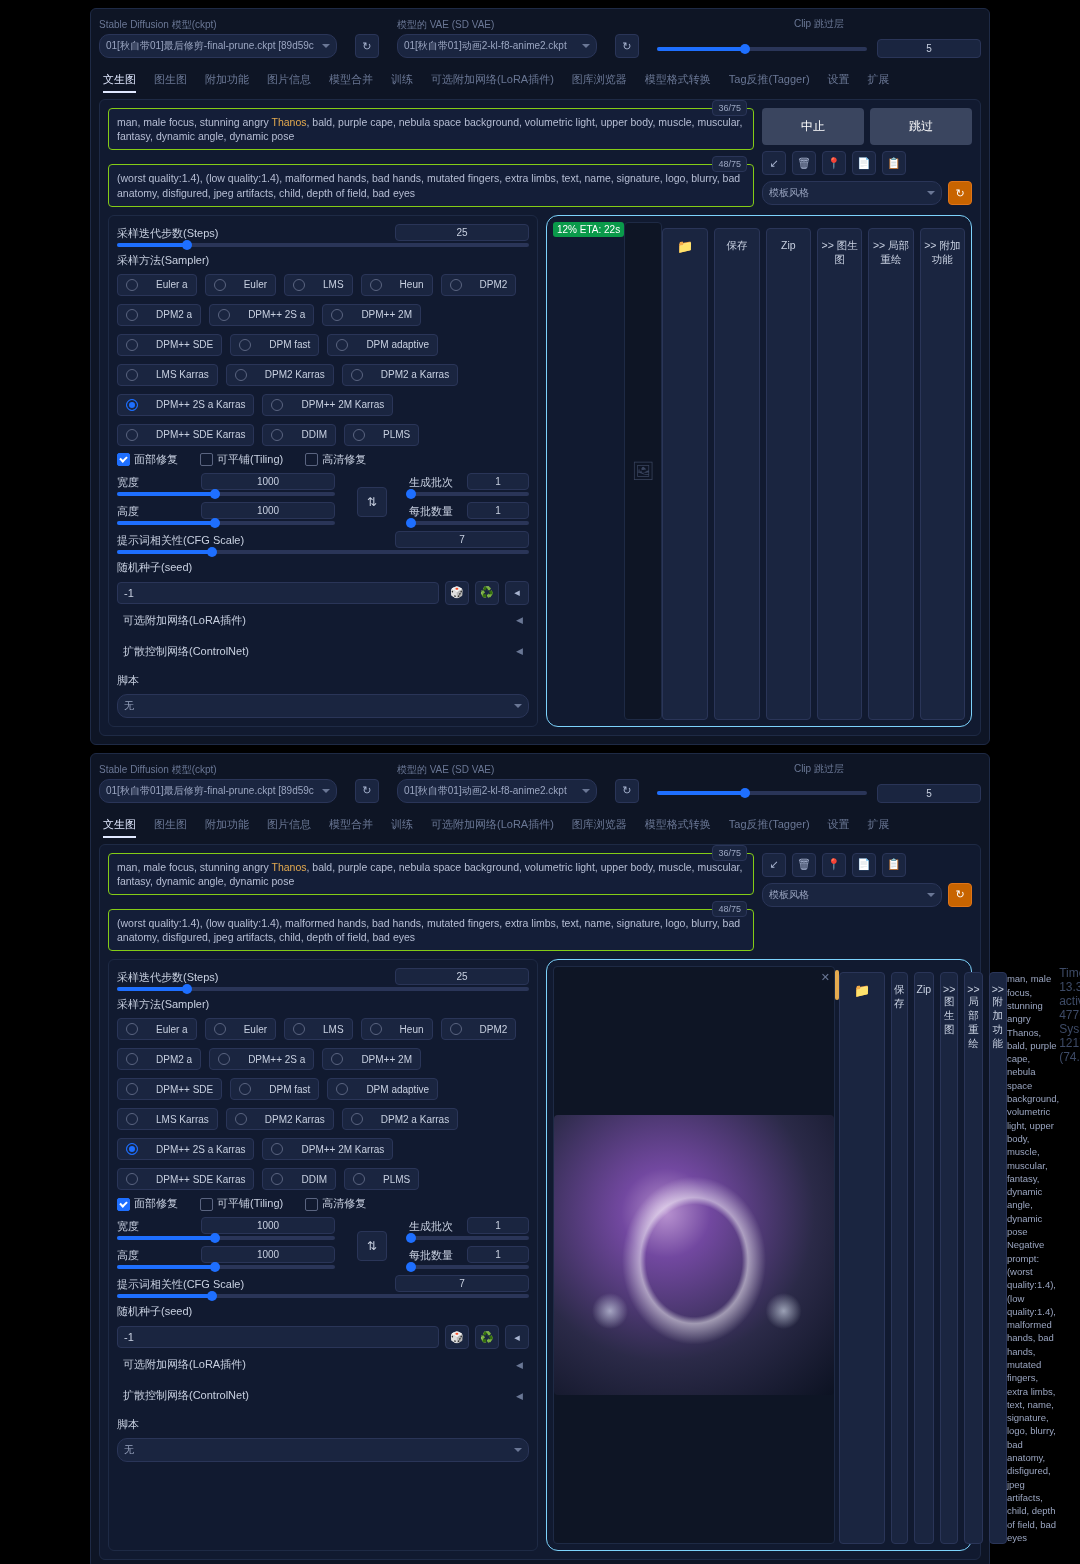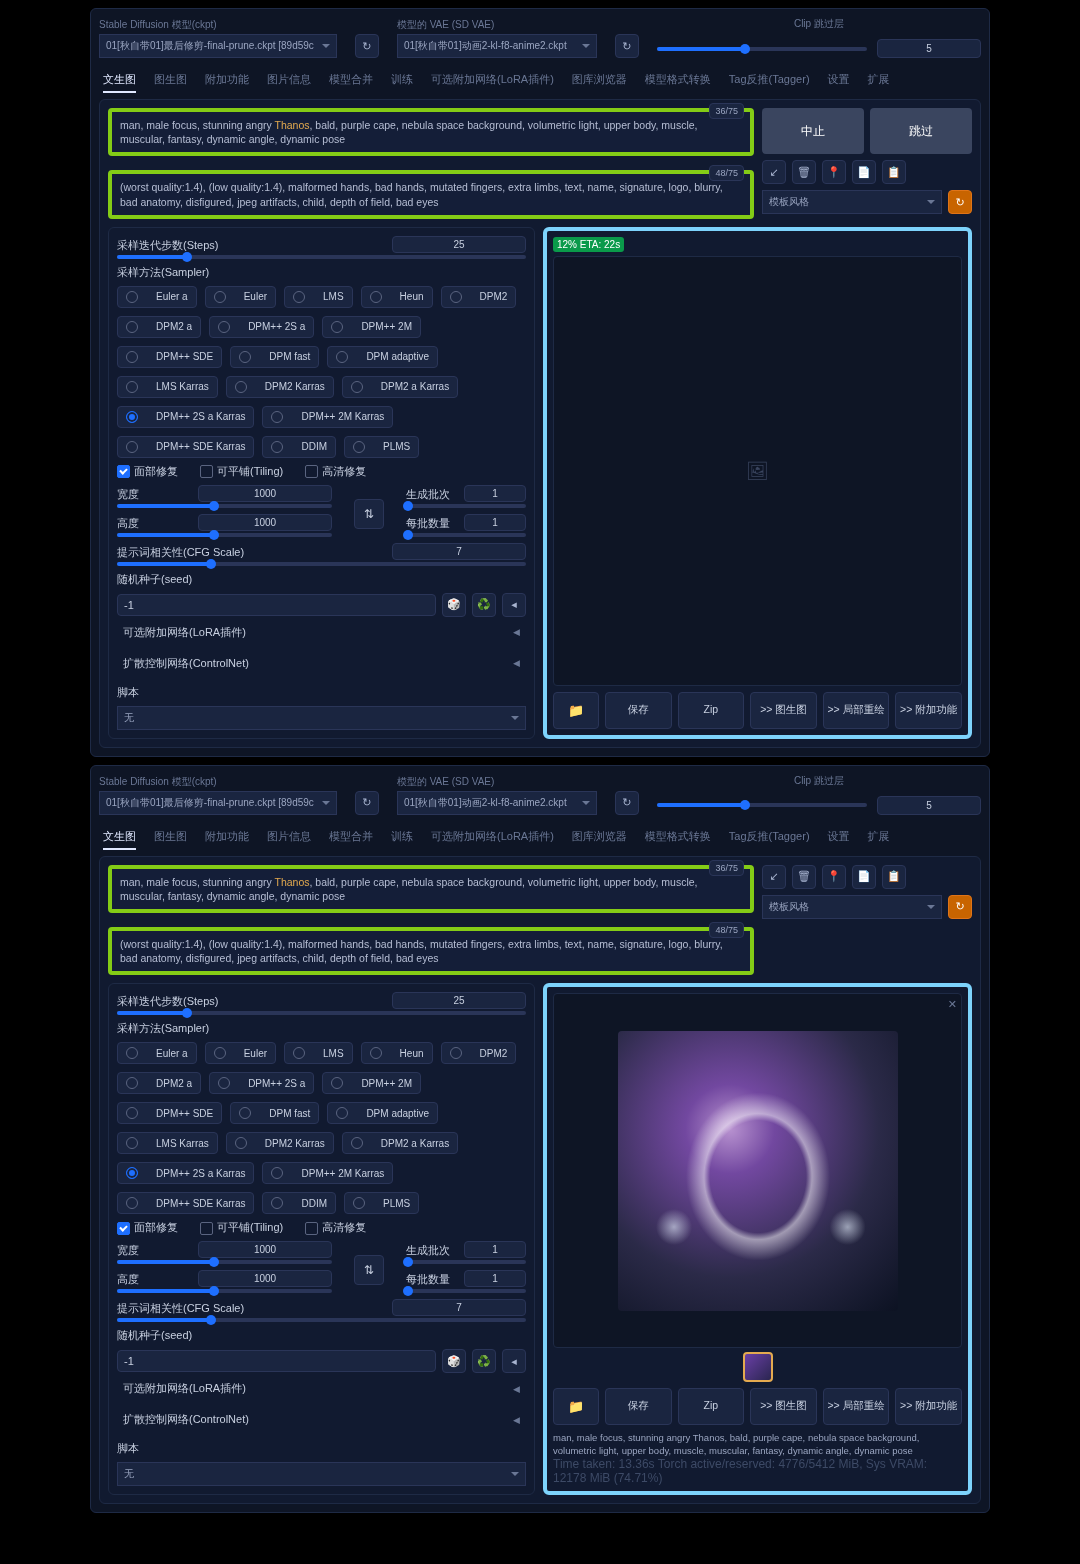--- a/index.html
+++ b/index.html
@@ -1,40 +1,40 @@
 <!DOCTYPE html>
 <html><head>
 <meta charset="utf-8">
 <style>
 html,body{margin:0;padding:0;background:#000;font-family:-apple-system,"Helvetica Neue",Arial,sans-serif;color:#c8d0e0;font-size:11px}
 .shot{width:900px;background:#0e1525;border:1px solid #1e2a45;border-radius:6px;margin:8px auto;padding:8px;box-sizing:border-box}
 .toprow{display:flex;gap:18px;align-items:flex-end;margin-bottom:8px}
 .ddwrap{display:flex;flex-direction:column;gap:2px}
 .lbl{font-size:10px;color:#6a7795}
-.dd{background:#1a2540;border:1px solid #2a3558;border-radius:0;padding:4px 22px 4px 6px;font-size:10px;color:#9aa5c0;position:relative;min-width:170px}
+.dd{background:#1a2540;border:1px solid #2a3558;border-radius:10px;padding:4px 22px 4px 6px;font-size:10px;color:#9aa5c0;position:relative;min-width:170px}
 .dd::after{content:"";position:absolute;right:6px;top:50%;width:0;height:0;border-left:4px solid transparent;border-right:4px solid transparent;border-top:4px solid #6a7795;transform:translateY(-50%)}
 .iconbtn{width:22px;height:22px;background:#1a2540;border:1px solid #2a3558;border-radius:4px;display:flex;align-items:center;justify-content:center;color:#a8b4d0;font-size:11px}
 .iconbtn.orange{background:#c86400;border-color:#e07418;color:#fff}
 .clipwrap{display:flex;align-items:center;gap:8px}
 .sliderline{height:4px;background:#2a3558;border-radius:2px;position:relative;flex:1;min-width:120px}
 .sliderfill{position:absolute;left:0;top:0;height:100%;background:#1e6fff;border-radius:2px}
 .sliderdot{position:absolute;top:50%;width:10px;height:10px;background:#1e6fff;border-radius:50%;transform:translate(-50%,-50%)}
 .numbox{width:90px;background:#1a2540;border:1px solid #2a3558;border-radius:4px;padding:3px 6px;text-align:center;font-size:10px}
 .tabs{display:flex;gap:18px;padding:6px 4px;font-size:11px;color:#6a7795;flex-wrap:wrap}
 .tabs .active{color:#e0e8ff;border-bottom:2px solid #e0e8ff;padding-bottom:4px}
 .mainbox{background:#111a30;border:1px solid #1e2a45;border-radius:6px;padding:8px}
 .row2{display:flex;gap:8px}
 .leftcol{flex:1;min-width:0}
 .rightcol{width:210px;flex-shrink:0}
-.prompt{background:#141e38;border:4px solid #84cc16;border-radius:4px;padding:6px 8px;font-size:10.5px;color:#b6bed4;position:relative;min-height:20px;line-height:1.35}
+.prompt{background:#141e38;border:1px solid #84cc16;border-radius:4px;padding:6px 8px;font-size:10.5px;color:#b6bed4;position:relative;min-height:20px;line-height:1.35}
 .token{position:absolute;top:-9px;right:6px;background:#1a2540;border:1px solid #2a3558;border-radius:4px;padding:1px 5px;font-size:9px;color:#9aa5c0}
 .span-hl{color:#e4aa4f}
 .neg{margin-top:14px}
 .bigbtns{display:flex;gap:6px;margin-bottom:6px}
-.bigbtn{flex:1;height:46px;border-radius:4px;display:flex;align-items:center;justify-content:center;font-size:12px}
+.bigbtn{flex:1;height:37px;border-radius:4px;display:flex;align-items:center;justify-content:center;font-size:12px}
 .bigbtn.light{background:#3a455f;color:#fff}
 .bigbtn.orange{background:#c86400;color:#fff;border:1px solid #e88b30}
 .iconrow{display:flex;gap:6px;margin-bottom:6px}
 .styleselect{display:flex;align-items:center;gap:6px}
 .styleselect .dd{flex:1;min-width:0}
 .twocol{display:flex;gap:8px;margin-top:8px}
 .panel{flex:1;background:#111a30;border:1px solid #1e2a45;border-radius:6px;padding:8px;min-width:0}
 .sliderrow{margin-bottom:6px}
 .sliderrow .sh{display:flex;justify-content:space-between;align-items:flex-end;margin-bottom:2px}
 .sliderrow .nb{width:120px;background:#1a2540;border:1px solid #2a3558;border-radius:4px;padding:2px 6px;text-align:center;font-size:10px}
@@ -47,21 +47,21 @@
 .radio .cir{width:10px;height:10px;border-radius:50%;border:1px solid #5a6480}
 .radio.sel .cir{background:#1e6fff;border-color:#1e6fff;box-shadow:inset 0 0 0 2px #1a2540}
 .chk{width:11px;height:11px;border:1px solid #5a6480;border-radius:2px;display:inline-flex;align-items:center;justify-content:center;margin-right:4px;vertical-align:middle}
 .chk.on{background:#1e6fff;border-color:#1e6fff}
 .chk.on::after{content:"";width:5px;height:3px;border-left:2px solid #fff;border-bottom:2px solid #fff;transform:rotate(-45deg);margin-top:-2px}
 .chks{display:flex;gap:22px;margin:6px 0}
 .seedrow{display:flex;gap:6px;align-items:center}
 .seedrow input{flex:1;background:#1a2540;border:1px solid #2a3558;border-radius:4px;padding:4px 6px;color:#c8d0e0;font-size:11px}
 .acc{display:flex;justify-content:space-between;align-items:center;padding:8px 6px;font-size:11px;color:#c8d0e0;cursor:pointer}
 .acc .tri{font-size:9px;color:#6a7795}
-.rpanel{flex:1;background:#111a30;border:4px solid #7dd3fc;border-radius:6px;padding:6px;min-width:0;display:flex;flex-direction:column}
+.rpanel{flex:1;background:#111a30;border:1px solid #7dd3fc;border-radius:12px;padding:6px;min-width:0;display:flex;}
 .progress{background:#0a9a4a;color:#fff;font-size:10px;padding:2px 4px;border-radius:3px;display:inline-block;margin-bottom:4px}
 .preview{flex:1;min-height:260px;background:#0e1525;border:1px solid #1e2a45;border-radius:4px;display:flex;align-items:center;justify-content:center;color:#3a455f;font-size:18px;position:relative}
 .thumb{width:26px;height:26px;border:2px solid #e4aa4f;border-radius:4px;margin:4px auto 0;background:linear-gradient(135deg,#6a3fa6,#2a2550)}
 .savebtns{display:flex;gap:6px;margin-top:6px}
 .sbtn{flex:1;background:#1a2540;border:1px solid #2a3558;border-radius:4px;padding:10px 2px;font-size:10.5px;text-align:center;color:#c8d0e0}
 .sbtn.f{flex:0 0 40px;font-size:13px}
 .meta{font-size:9.5px;color:#9aa5c0;line-height:1.4;margin-top:6px}
 .closebtn{position:absolute;top:4px;right:4px;font-size:11px;color:#6a7795}
 .genimg{width:280px;height:280px;border-radius:4px;background:radial-gradient(circle at 40% 35%,#b892d0 0%,#7248a0 18%,#2b2a48 60%,#0c1222 100%);position:relative;overflow:hidden}
 .genimg::before{content:"";position:absolute;inset:0;background:radial-gradient(ellipse 120px 140px at 50% 52%,rgba(255,255,255,0) 40%,rgba(255,255,255,.5) 45%,rgba(255,255,255,0) 60%),radial-gradient(circle 30px at 20% 70%,rgba(230,240,255,.6),transparent 60%),radial-gradient(circle 30px at 82% 70%,rgba(230,240,255,.6),transparent 60%)}
@@ -583,18 +583,19 @@
     <div class="savebtns">
      <div class="sbtn f">📁</div>
      <div class="sbtn">保存</div>
      <div class="sbtn">Zip</div>
      <div class="sbtn">&gt;&gt; 图生图</div>
      <div class="sbtn">&gt;&gt; 局部重绘</div>
      <div class="sbtn">&gt;&gt; 附加功能</div>
     </div>
     <div class="meta">
      <div>man, male focus, stunning angry Thanos, bald, purple cape, nebula space background, volumetric light, upper body, muscle, muscular, fantasy, dynamic angle, dynamic pose</div>
+     <div>Negative prompt: (worst quality:1.4), (low quality:1.4), malformed hands, bad hands, mutated fingers, extra limbs, text, name, signature, logo, blurry, bad anatomy, disfigured, jpeg artifacts, child, depth of field, bad eyes</div>
     </div>
     <div class="footerline">Time taken: 13.36s   Torch active/reserved: 4776/5412 MiB, Sys VRAM: 12178 MiB (74.71%)</div>
    </div>
   </div>
  </div>
 </div>
 
 </body></html>

